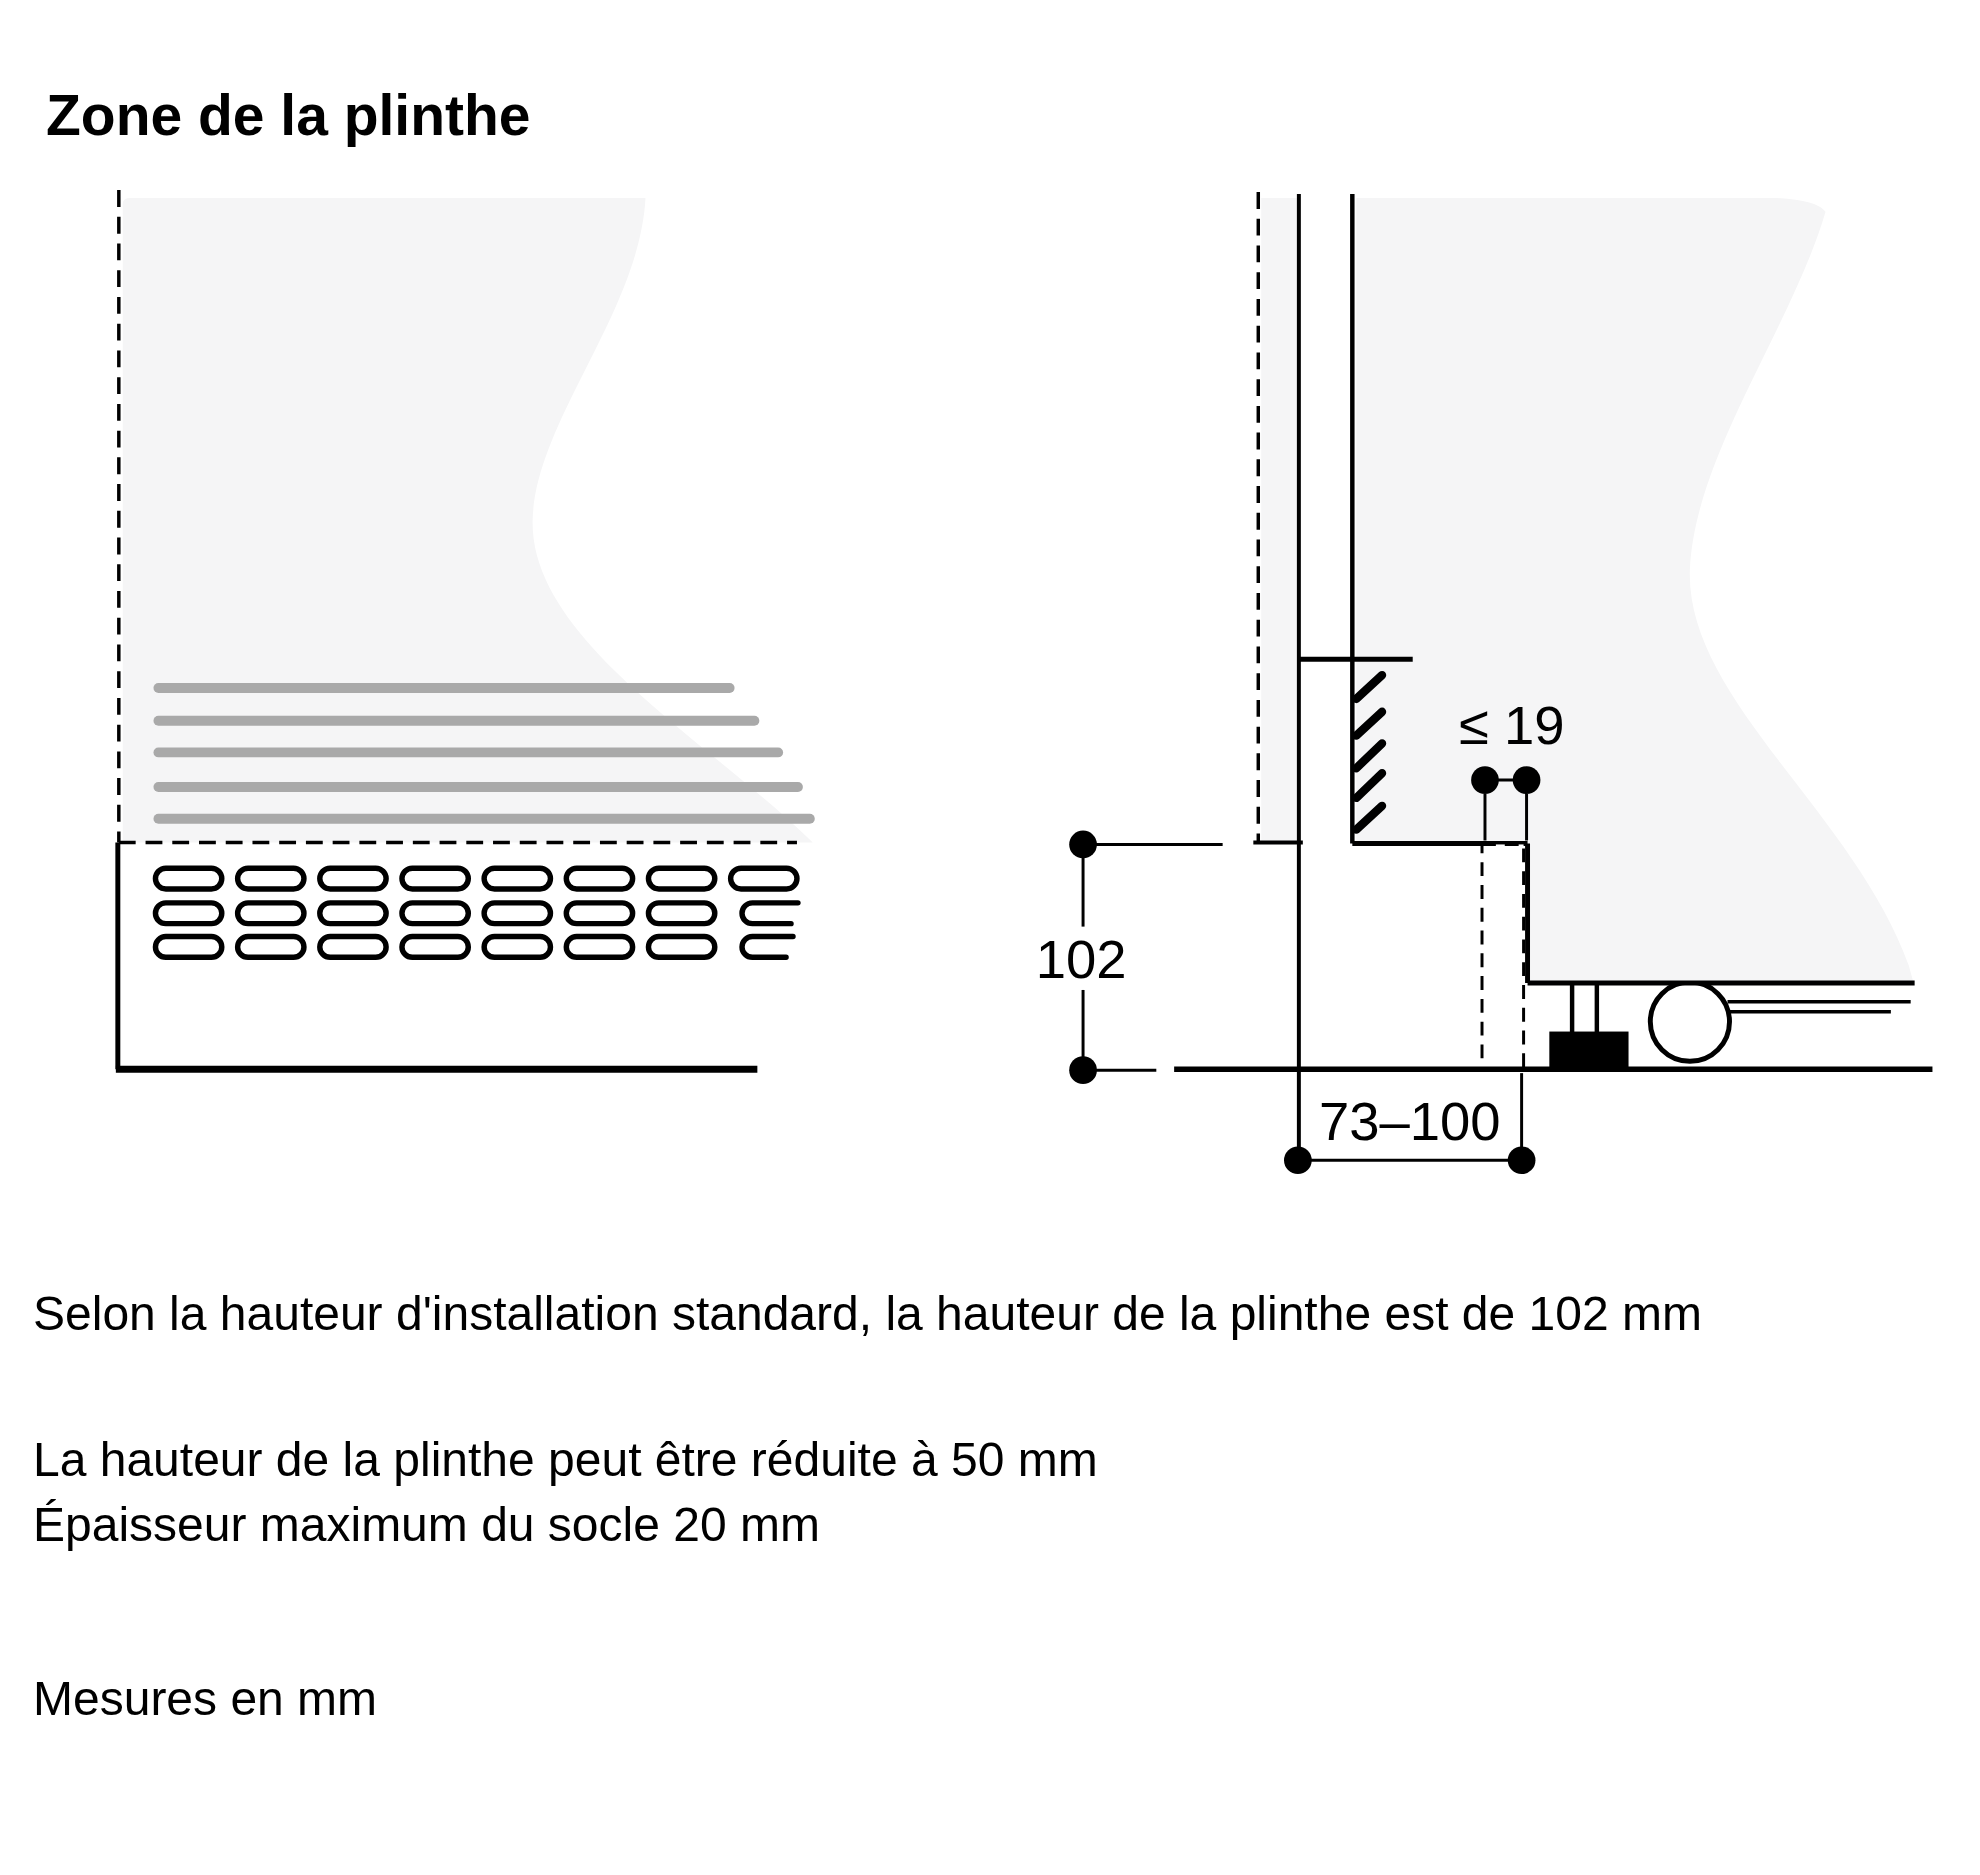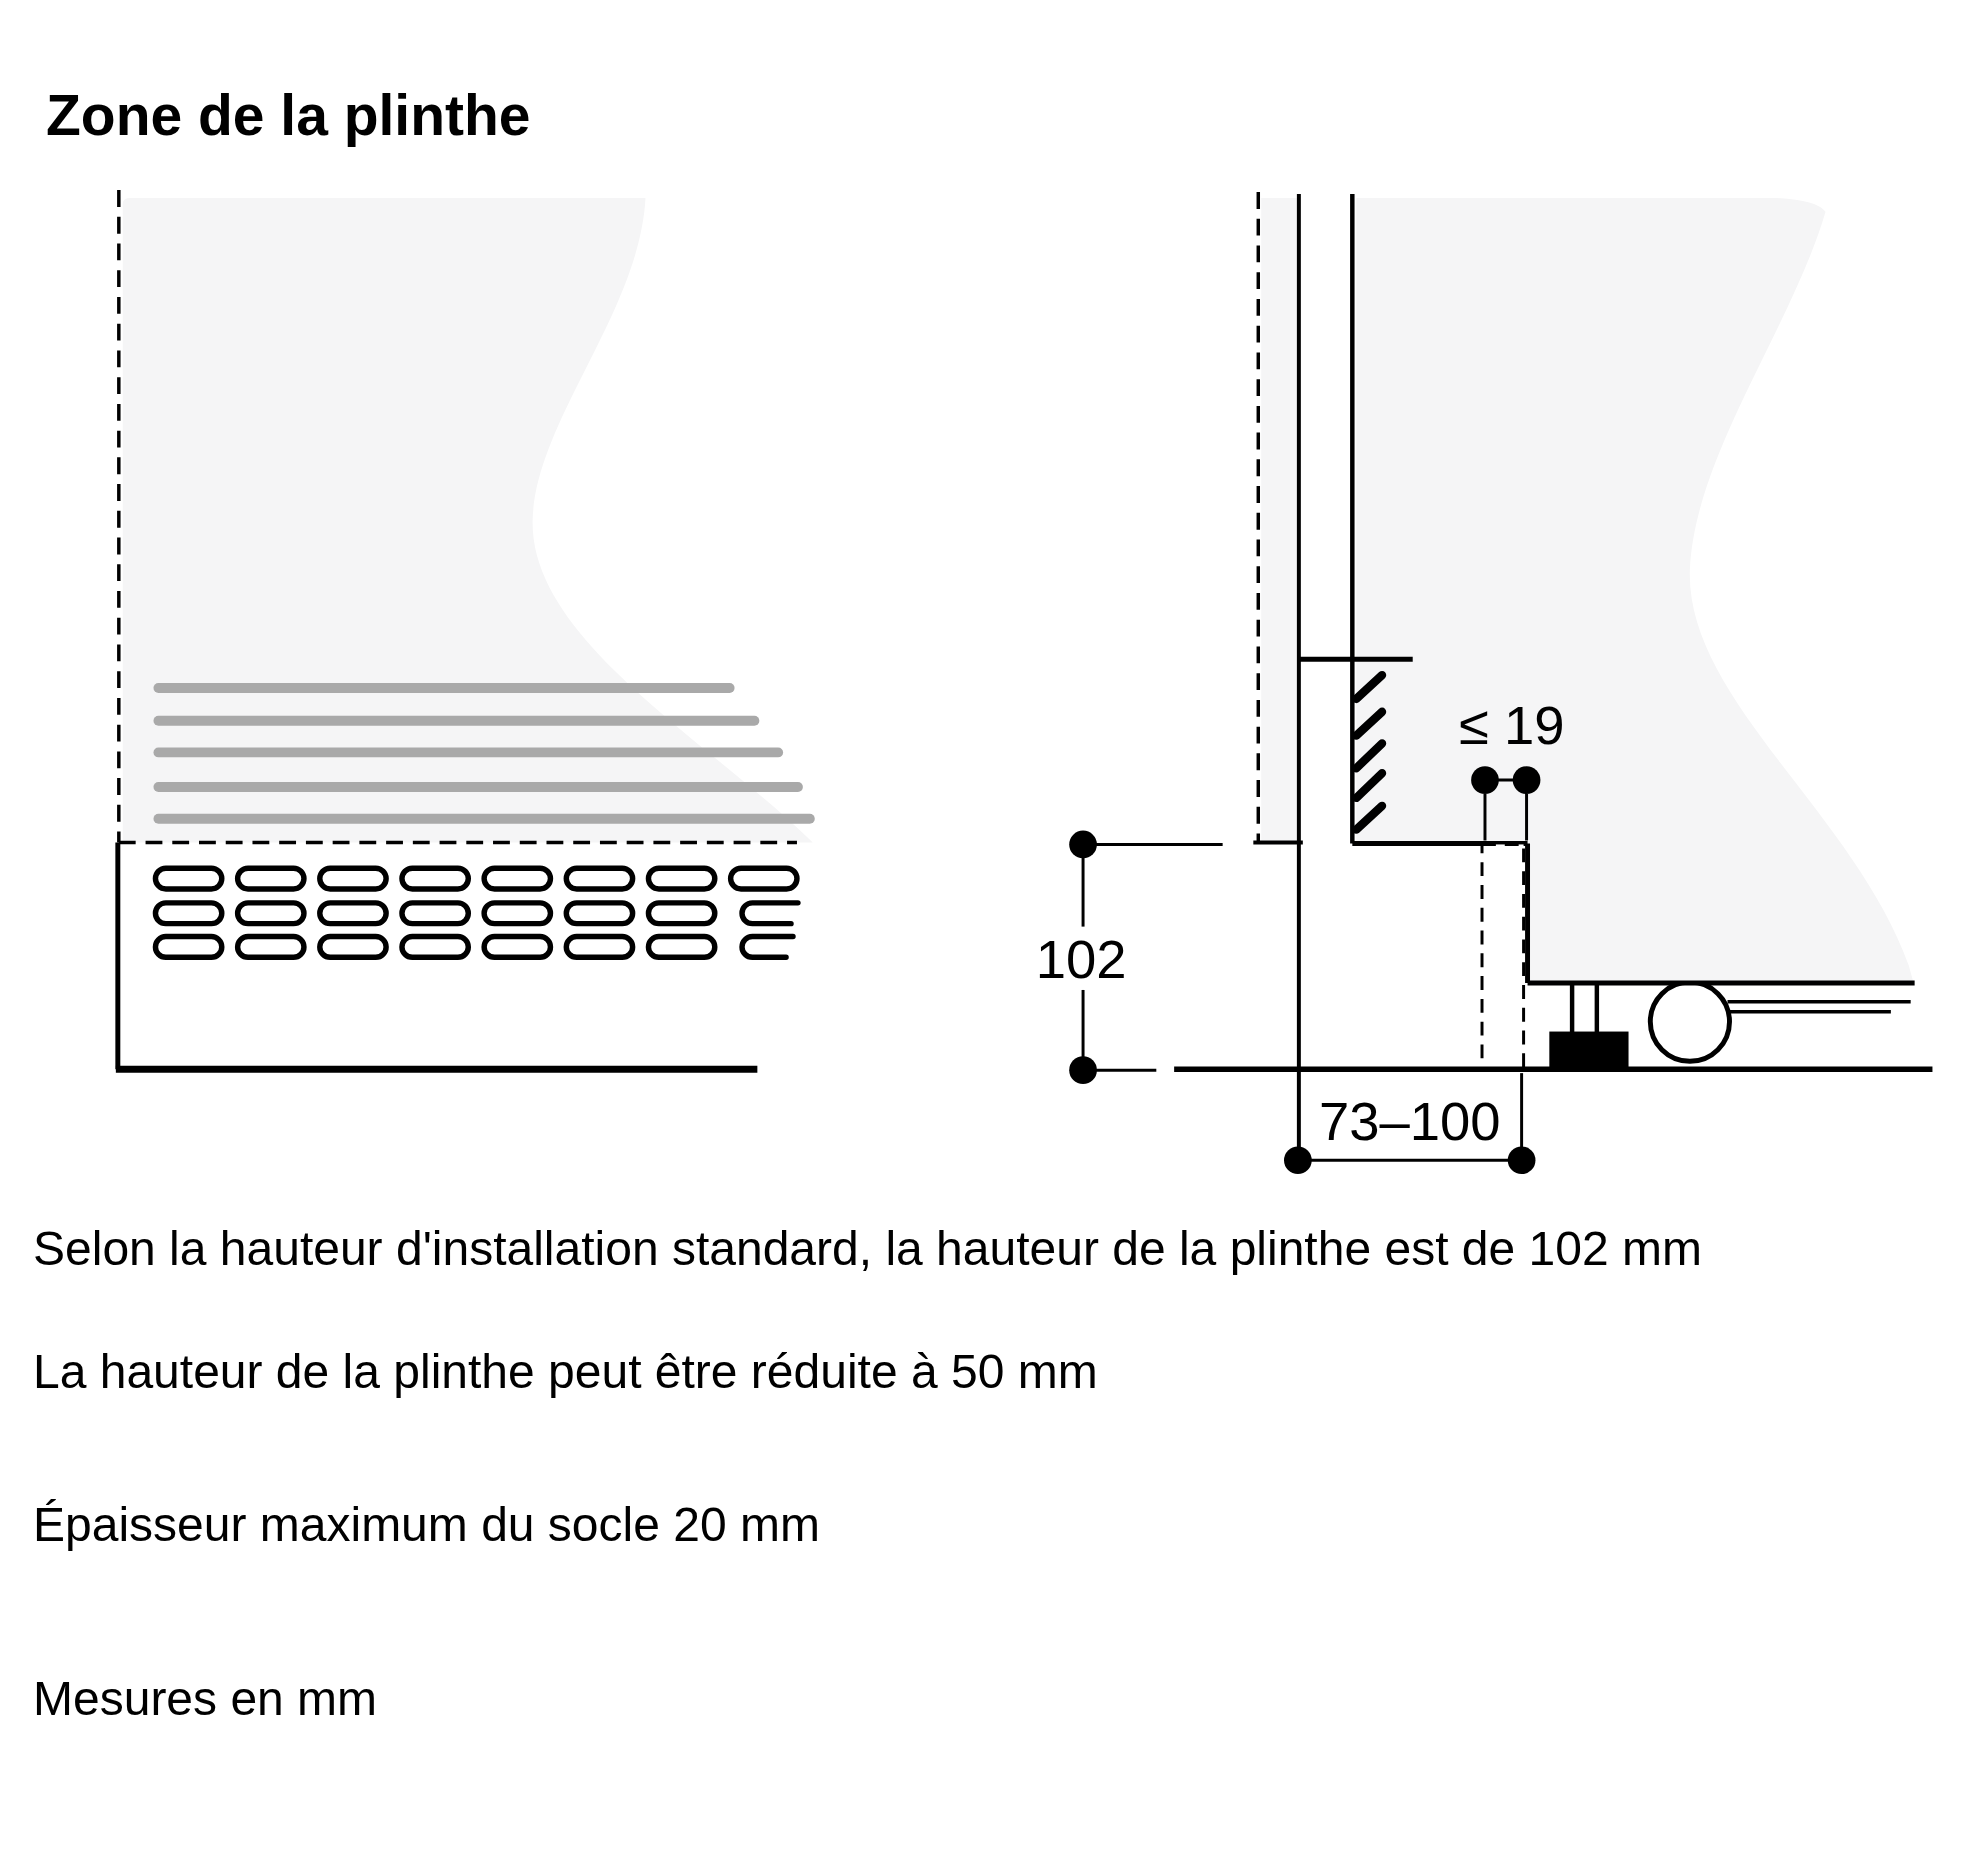--- a/index.html
+++ b/index.html
@@ -29,22 +29,22 @@
     top:0;
   }
   .note{
     position:absolute;
     left:33px;
     font-size:48px;
     line-height:1.15;
     white-space:nowrap;
     color:#000000;
   }
-  .note-1{ top:1221px; }
-  .note-2{ top:1344px;text-align:right; }
+  .note-1{ top:1286px; }
+  .note-2{ top:1432px;text-align:right; }
   .note-3{ top:1497px; }
   .footer-note{ top:1671px; }
   svg text{
     font-family:"Liberation Sans", sans-serif;
     font-size:55px;
     fill:#000000;
   }
 </style>
 </head>
 <body>

